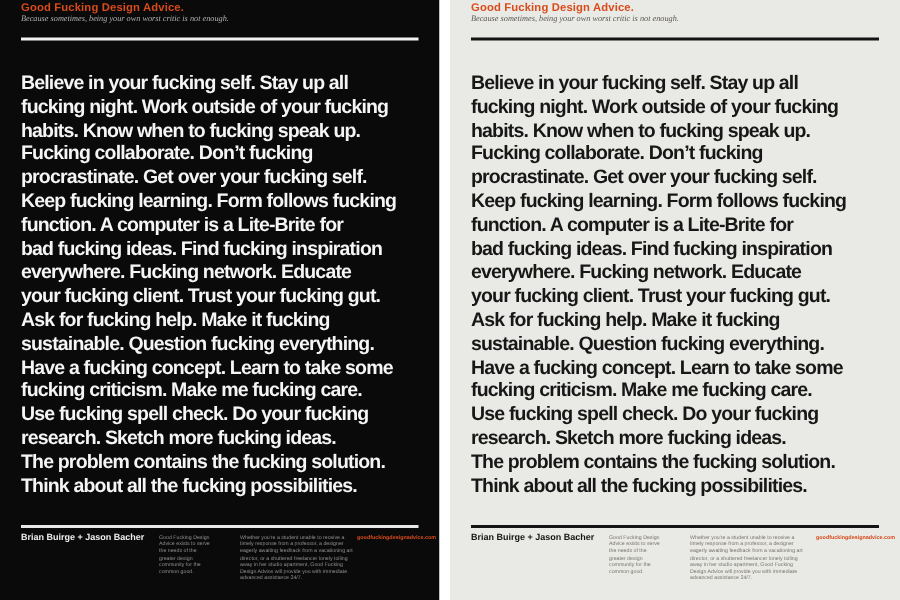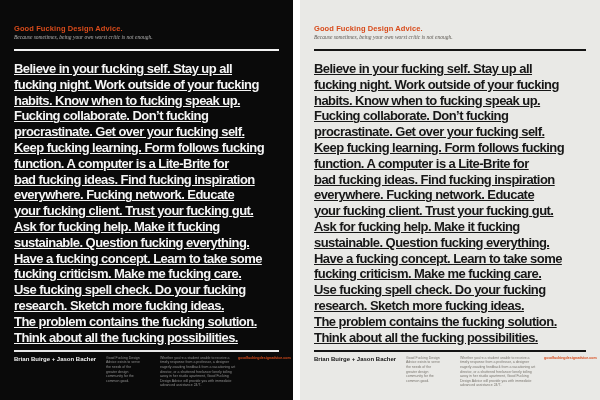--- a/index.html
+++ b/index.html
@@ -2,21 +2,21 @@
 <html style="--orange: #d84b1b; --dark-bg: #0a0a0a; --light-bg: #e9e9e6;"><head>
 <meta charset="utf-8">
 <style>
   html,body{margin:0;padding:0;}
   body{
     width:600px;height:400px;display:flex;background:#ffffff;
     font-family:"Liberation Sans", sans-serif;overflow:hidden;
   }
   .panel{
     height:400px;box-sizing:border-box;
-    padding:24px 14px 12px 14px;
+    padding:0 14px 12px 14px;
     display:flex;flex-direction:column;overflow:hidden;
   }
   .panel-dark{width:293px;background:var(--dark-bg,#0a0a0a);}
   .gutter{width:7px;background:#ffffff;flex:none;}
   .panel-light{width:300px;background:var(--light-bg,#e9e9e6);}
 
   .brand-title{
     color:var(--orange,#d84b1b);font-weight:bold;font-size:7.5px;
     letter-spacing:0.1px;line-height:9px;
   }
@@ -25,22 +25,22 @@
     font-size:5.5px;line-height:7px;margin-top:1px;
   }
   .panel-dark .brand-tagline{color:#b2b2b2;}
   .panel-light .brand-tagline{color:#5a5650;}
 
   .header-rule{height:2px;margin-top:8px;flex:none;}
   .panel-dark .header-rule{background:#f2f2f2;}
   .panel-light .header-rule{background:#141414;}
 
   .body-text{
-    margin-top:10px;font-weight:bold;font-size:13px;line-height:15.8px;
-    letter-spacing:-0.55px;white-space:pre;flex:none;text-decoration:underline;
+    margin-top:20px;font-weight:bold;font-size:13px;line-height:15.8px;
+    letter-spacing:-0.55px;white-space:pre;flex:none;
   }
   .panel-dark .body-text{color:#f5f5f5;}
   .panel-light .body-text{color:#171717;}
 
   .footer{margin-top:auto;flex:none;}
   .footer-rule{height:1.5px;}
   .panel-dark .footer-rule{background:#e8e8e8;}
   .panel-light .footer-rule{background:#141414;}
   .footer-row{display:flex;margin-top:4px;align-items:flex-start;}
   .authors{font-weight:bold;font-size:6px;line-height:7px;width:92px;flex:none;}

